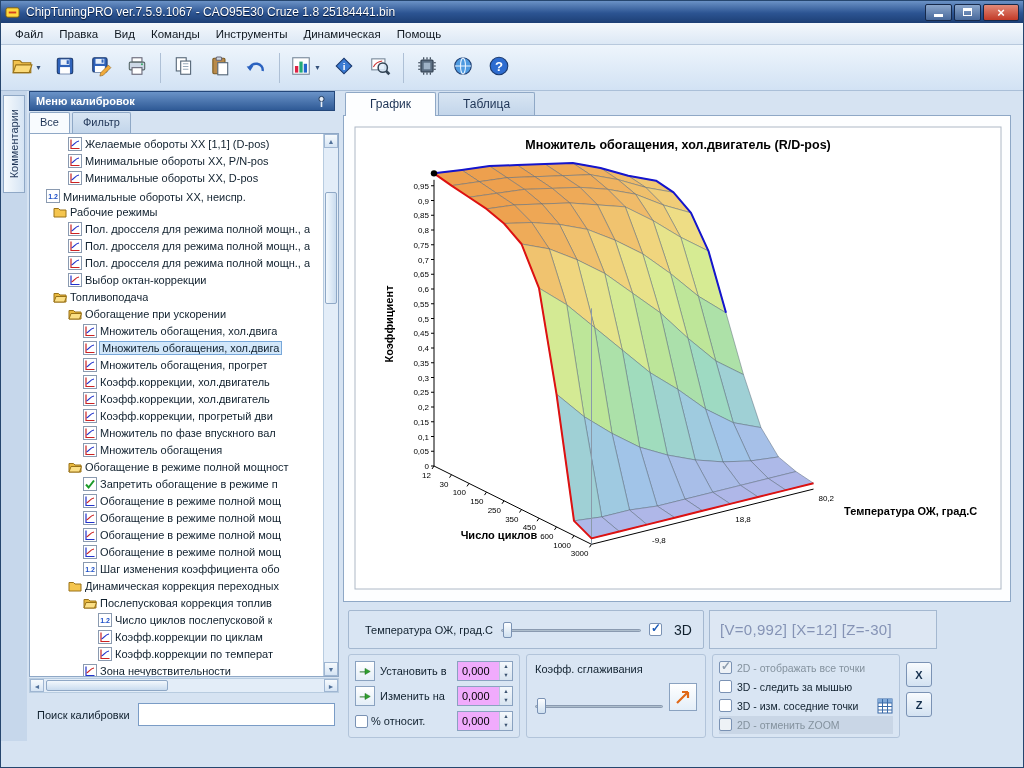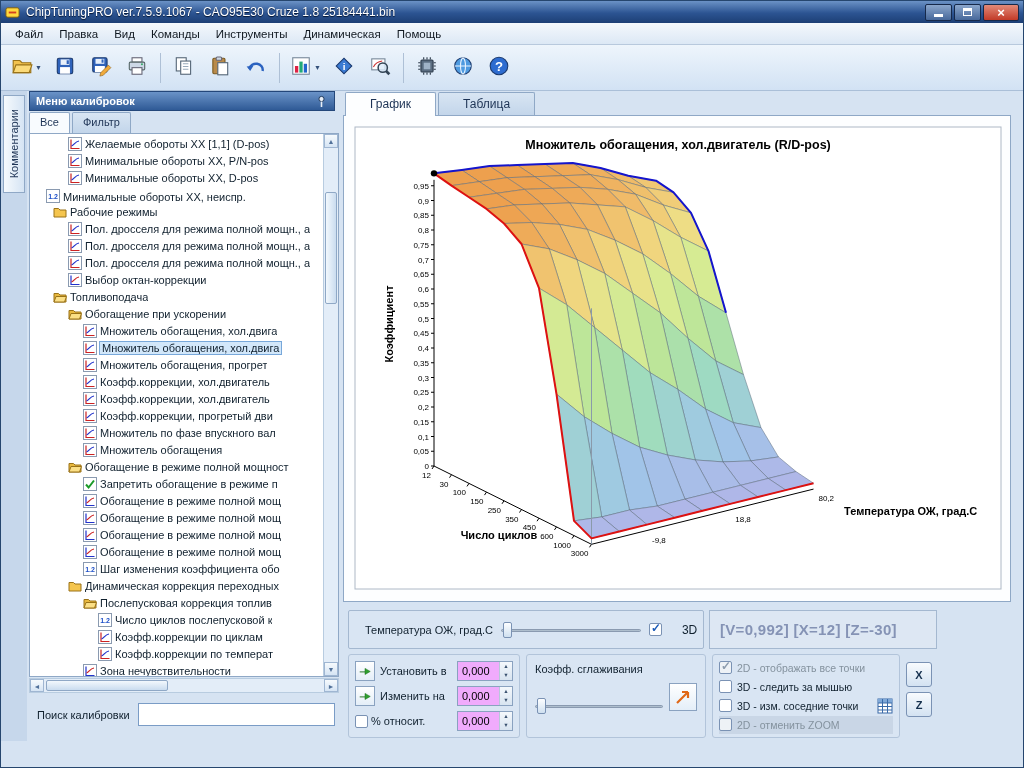--- a/index.html
+++ b/index.html
@@ -69,24 +69,24 @@
 
 
 .srow-box{position:absolute;left:347px;top:609px;width:356px;height:39px;border:1px solid #a4b8d0;border-radius:2px;background:#d9e5f3;display:flex;align-items:center}
 .srow-label{font-size:11px;margin-left:16px;color:#10202e;flex:none}
 .slider{position:relative;height:18px}
 .slider-track{position:absolute;left:0;right:0;top:8px;height:3px;background:#aebecd;border:1px solid #8a9ab0;border-radius:2px}
 .slider-thumb{position:absolute;top:1px;width:9px;height:16px;background:linear-gradient(#fdfeff,#cfe0f0);border:1px solid #7a92b4;border-radius:2px}
 .srow-slider{width:140px;margin-left:8px}
 .cb{width:13px;height:13px;border:1px solid #7a92b4;background:#fff;border-radius:2px;position:relative;flex:none;display:inline-block}
 .cb.checked::after{content:"\2713";position:absolute;left:1px;top:-3px;font-size:12px;font-weight:bold;color:#1c5bb8}
-.cb-label{font-size:12px;margin-left:20px;color:#10202e}
+.cb-label{font-size:14px;margin-left:12px;color:#10202e}
 .srow-3d{display:flex;align-items:center;margin-left:8px}
 .readout-box{position:absolute;left:708px;top:609px;width:228px;height:39px;border:1px solid #a4b8d0;background:#dde7f3;display:flex;align-items:center;padding-left:10px}
-.readout{font-size:15px;font-weight:bold;color:#8593b5;letter-spacing:.3px}
+.readout{font-size:15px;font-weight:normal;color:#8593b5;letter-spacing:.3px}
 
 
 .grp{position:absolute;border:1px solid #b2c4da;border-radius:3px;background:#d9e5f3}
 .grp1{left:347px;top:653px;width:172px;height:84px;padding:5px 6px;display:flex;flex-direction:column;justify-content:space-between}
 .grow{display:flex;align-items:center;height:22px}
 .gbtn{width:20px;height:20px;border:1px solid #8aa2c0;background:linear-gradient(#ffffff,#e4eef8);display:flex;align-items:center;justify-content:center;flex:none}
 .gbtn svg{width:14px;height:14px}
 .glabel{font-size:11px;margin-left:5px;color:#10202e}
 .spin{position:relative;width:56px;height:20px;border:1px solid #8aa2c0;background:#f0abfc;display:flex;align-items:center;margin-left:auto}
 .spin-val{font-size:11px;padding-left:4px}

